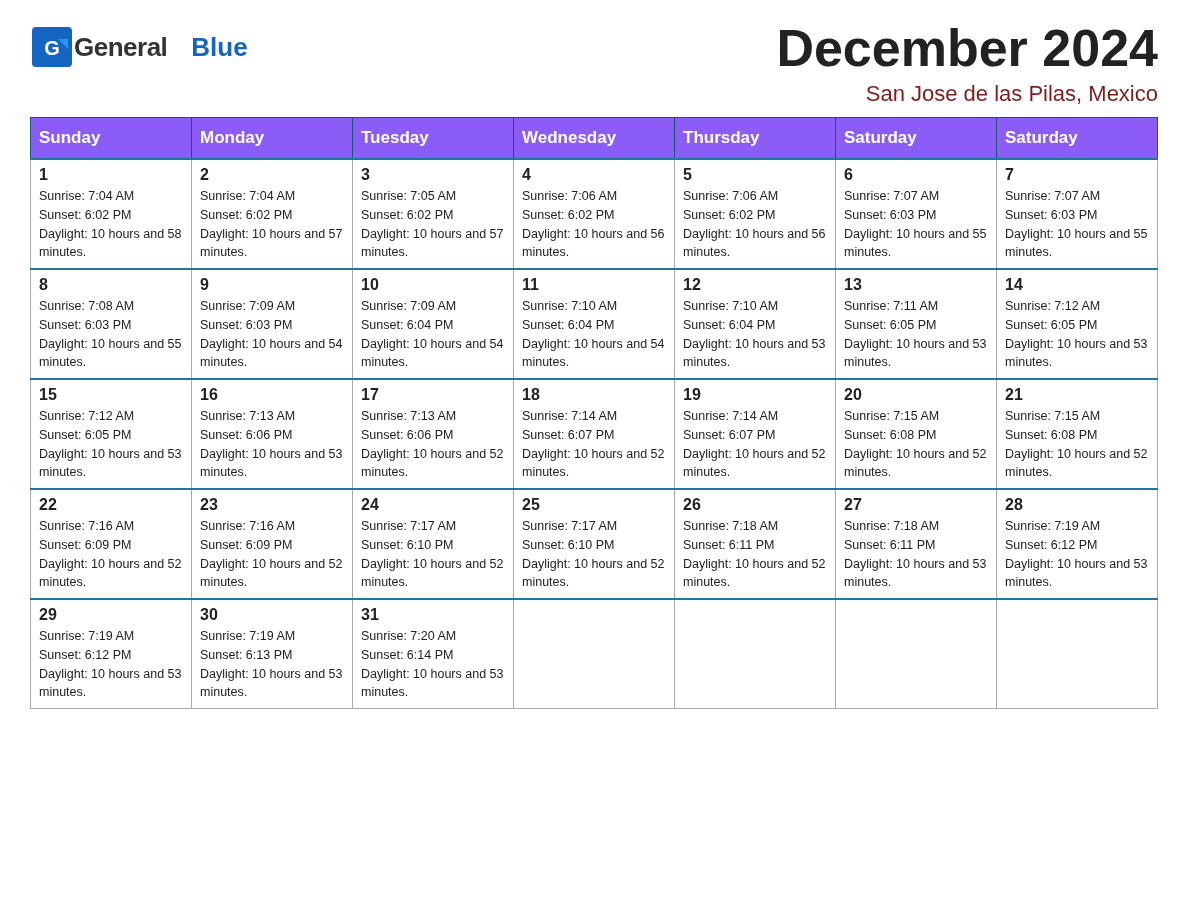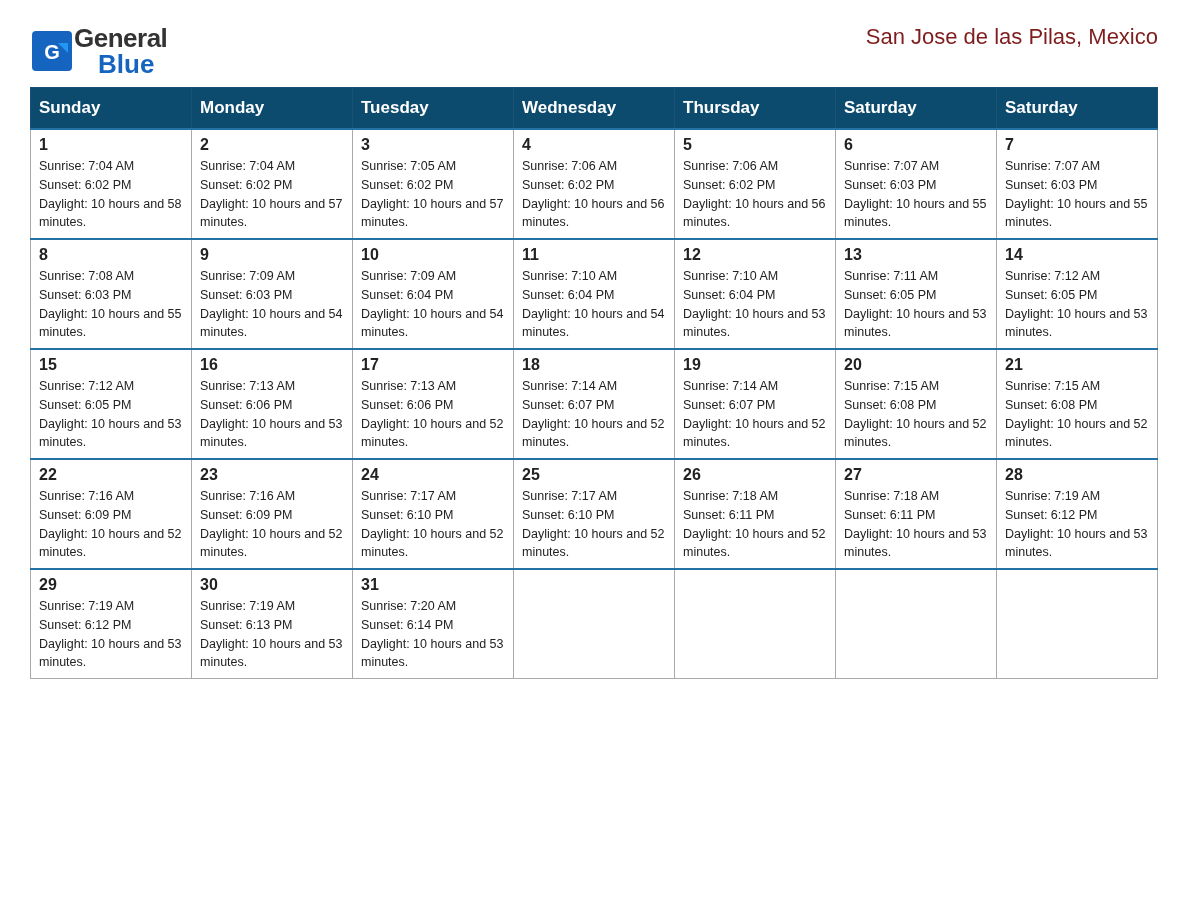--- a/index.html
+++ b/index.html
@@ -42,21 +42,21 @@
       margin-top: 4px;
     }
 
     .calendar-table {
       width: 100%;
       border-collapse: collapse;
       margin-top: 8px;
     }
 
     .calendar-table th {
-      background-color: #0c4a6e;
+      background-color: #8b5cf6;
       color: #fff;
       font-size: 17px;
       font-weight: bold;
       padding: 10px 8px;
       text-align: left;
       border: 1px solid #1a5276;
     }
 
     .calendar-table td {
       border: 1px solid #aaa;
@@ -94,21 +94,21 @@
       background: #fff;
     }
 
     
     .logo-wrap {
       display: flex;
       align-items: center;
     }
     .logo-name {
       display: flex;
-      flex-direction: column;
+      flex-direction: row;
     }
     .logo-general {
       font-size: 26px;
       font-weight: bold;
       color: #333;
       letter-spacing: -0.5px;
       line-height: 1;
     }
     .logo-blue {
       font-size: 26px;
@@ -131,20 +131,21 @@
 
         <polygon points="28,14 38,14 38,24" fill="#2196F3"></polygon>
       </svg>
       <div class="logo-name">
         <span class="logo-general">General</span>
         <span class="logo-blue">Blue</span>
       </div>
     </div>
   </div>
   <div class="title-section">
+    <div class="month-title">December 2024</div>
     <div class="location">San Jose de las Pilas, Mexico</div>
   </div>
 </div>
 
 <table class="calendar-table">
   <thead>
     <tr>
     <th>Sunday</th>
         <th>Monday</th>
         <th>Tuesday</th>

